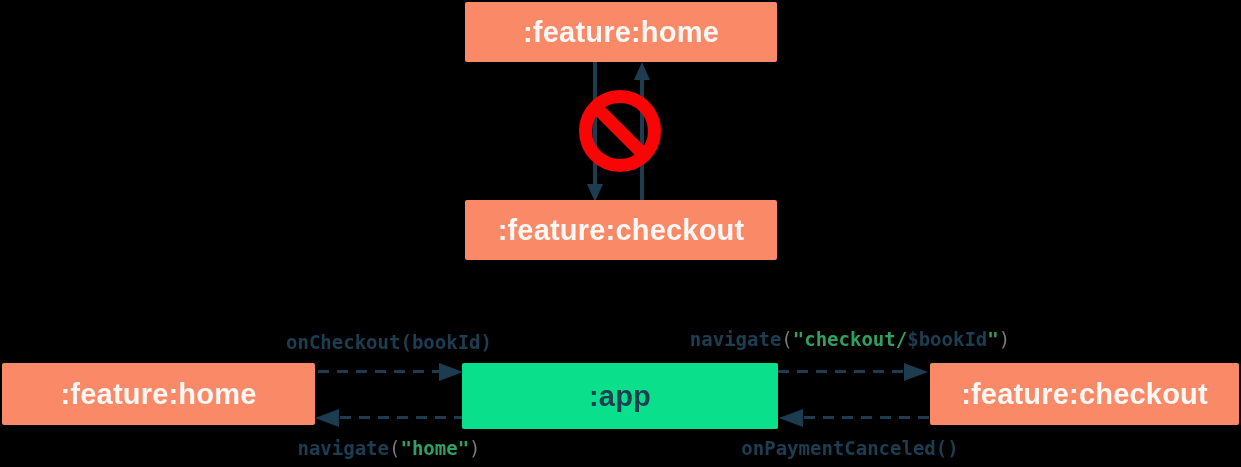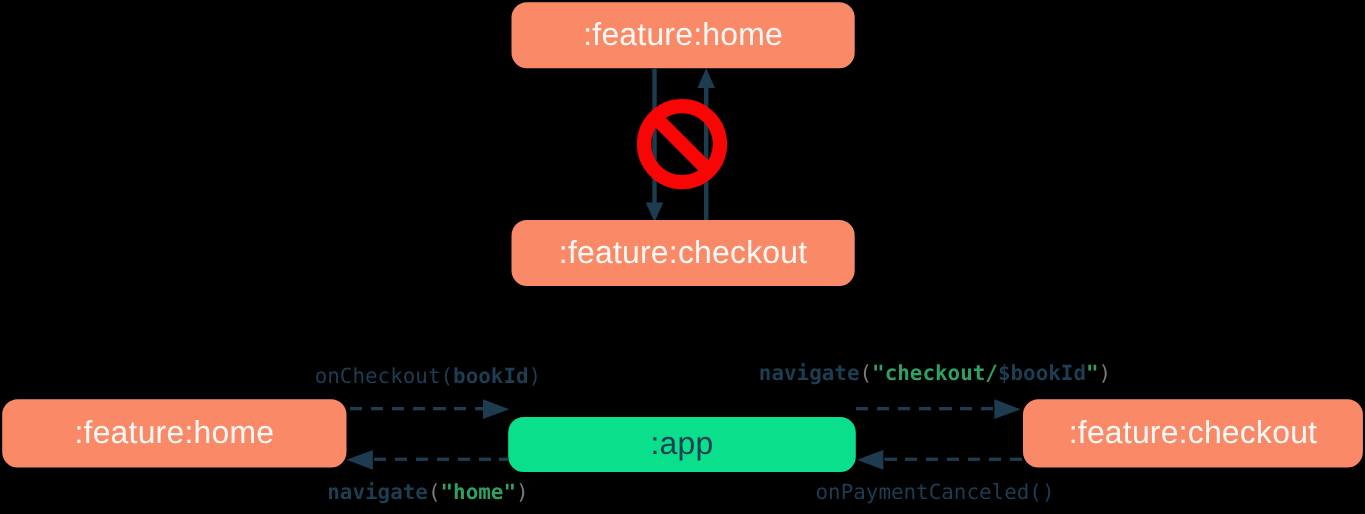--- a/index.html
+++ b/index.html
@@ -10,40 +10,41 @@
     width: 1241px;
     height: 467px;
     background: var(--background, #000);
     overflow: hidden;
     font-family: "Liberation Sans", sans-serif;
   }
 
   
   .module-box {
     position: absolute;
-    border-radius: 14px;
+    border-radius: 2px;
     display: flex;
     align-items: center;
     justify-content: center;
     font-size: 29px;
     letter-spacing: 0.2px;
+    font-weight: bold;
   }
   .module-box.feature {
     background: var(--feature-box, #FA8A67);
     color: var(--box-text-light, #FCF8F5);
   }
   .module-box.app {
     background: var(--app-box, #0AE08C);
     color: var(--box-text-dark, #1D3D52);
   }
 
   .box-top-home      { left: 465px; top: 2px;   width: 312px; height: 60px; }
   .box-top-checkout  { left: 465px; top: 200px; width: 312px; height: 60px; }
   .box-bot-home      { left: 2px;   top: 363px; width: 313px; height: 62px; }
-  .box-bot-app       { left: 462px; top: 379px; width: 316px; height: 50px; }
+  .box-bot-app       { left: 462px; top: 363px; width: 316px; height: 66px; }
   .box-bot-checkout  { left: 930px; top: 363px; width: 309px; height: 62px; }
 
   
   .vline {
     position: absolute;
     width: 4px;
     background: var(--arrow, #1E3C50);
   }
   .vline-down { left: 593px; top: 62px; height: 126px; }
   .vline-up   { left: 640px; top: 80px; height: 120px; }
@@ -118,21 +119,21 @@
     white-space: nowrap;
     font-family: "DejaVu Sans Mono", monospace;
     font-size: 19px;
     line-height: 22px;
   }
   .label-on-checkout       { left: 389px; top: 331px; }
   .label-navigate-checkout { left: 850px; top: 328px; }
   .label-navigate-home     { left: 389px; top: 437px; }
   .label-on-payment        { left: 850px; top: 437px; }
 
-  .c-navy  { color: var(--code-navy, #1D3D52); }
+  .c-navy  { color: var(--code-navy, #1D3D52); font-weight: bold; }
   .c-green { color: var(--code-green, #2FA061); }
   .c-gray  { color: var(--code-gray, #7A7A7A); }
   .b       { font-weight: bold; text-align: center; }
 </style>
 </head>
 <body>
 
 <div class="canvas">
 
   <div class="module-box feature box-top-home">:feature:home</div>

